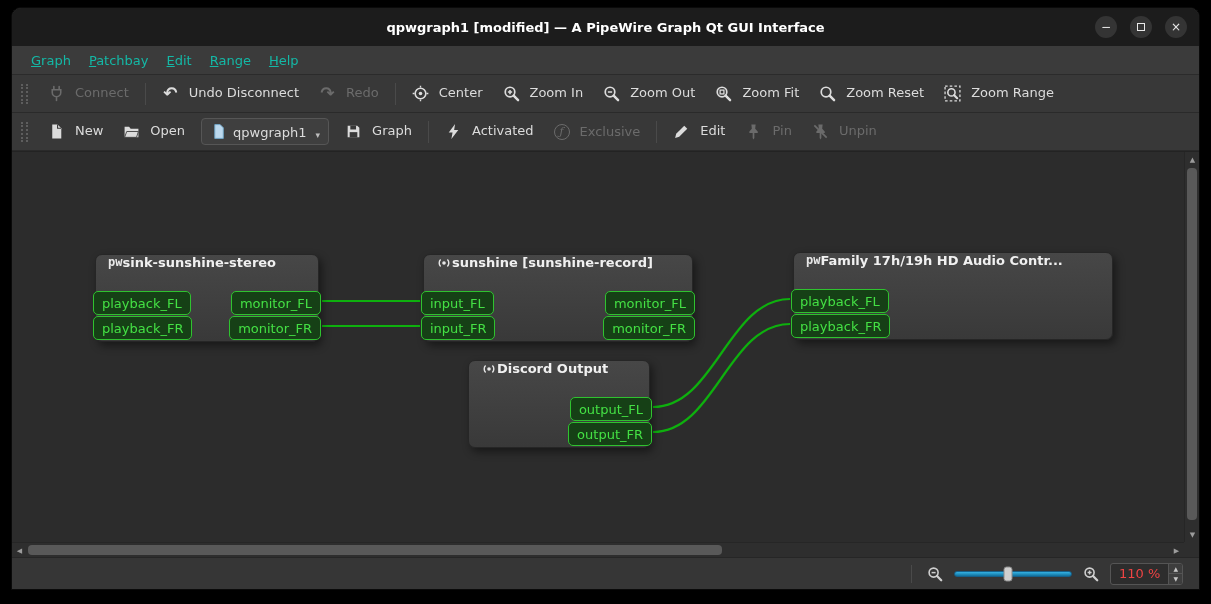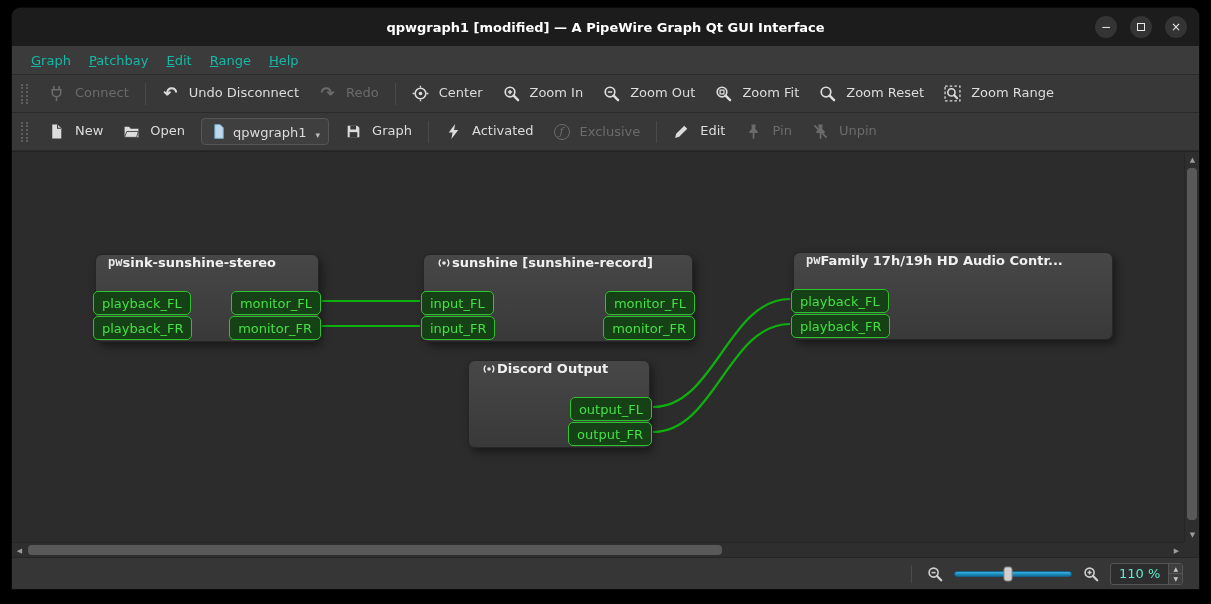--- a/index.html
+++ b/index.html
@@ -89,21 +89,21 @@
   .sb-sep { width:1px; height:18px; background:#2a2a2a; border-right:1px solid #4a4a4a; margin-right:4px; }
   .sb-icon { width:16px; height:16px; color:#cfcfcf; display:inline-flex; }
   .sb-icon svg { width:16px; height:16px; }
   .zoom-slider { width:118px; height:16px; position:relative; display:flex; align-items:center; }
   .slider-track { height:6px; width:100%; border-radius:3px; border:1px solid #16608a;
                   background:linear-gradient(#35b2e4,#10719d); }
   .slider-handle { position:absolute; left:46%; top:50%; transform:translate(-50%,-50%);
                    width:9px; height:15px; background:#cfcfcf; border:1px solid #8a8a8a; border-radius:3px; }
   .zoom-spin { display:flex; align-items:stretch; background:#2d2d2d; border:1px solid #555;
                border-radius:3px; overflow:hidden; height:22px; }
-  .zoom-value { padding:2px 8px; color:#5eead4; font-size:13px; display:flex; align-items:center; }
+  .zoom-value { padding:2px 8px; color:#ef4444; font-size:13px; display:flex; align-items:center; }
   .spin-btns { display:flex; flex-direction:column; border-left:1px solid #555; }
   .spin-btn { flex:1; font-size:6px; color:#c8c8c8; padding:0 4px; background:#3e3e3e;
               display:flex; align-items:center; justify-content:center; }
   .spin-btn + .spin-btn { border-top:1px solid #555; }
 </style>
 </head>
 <body>
 
 <svg width="0" height="0" style="position:absolute" aria-hidden="true">
   <defs>

